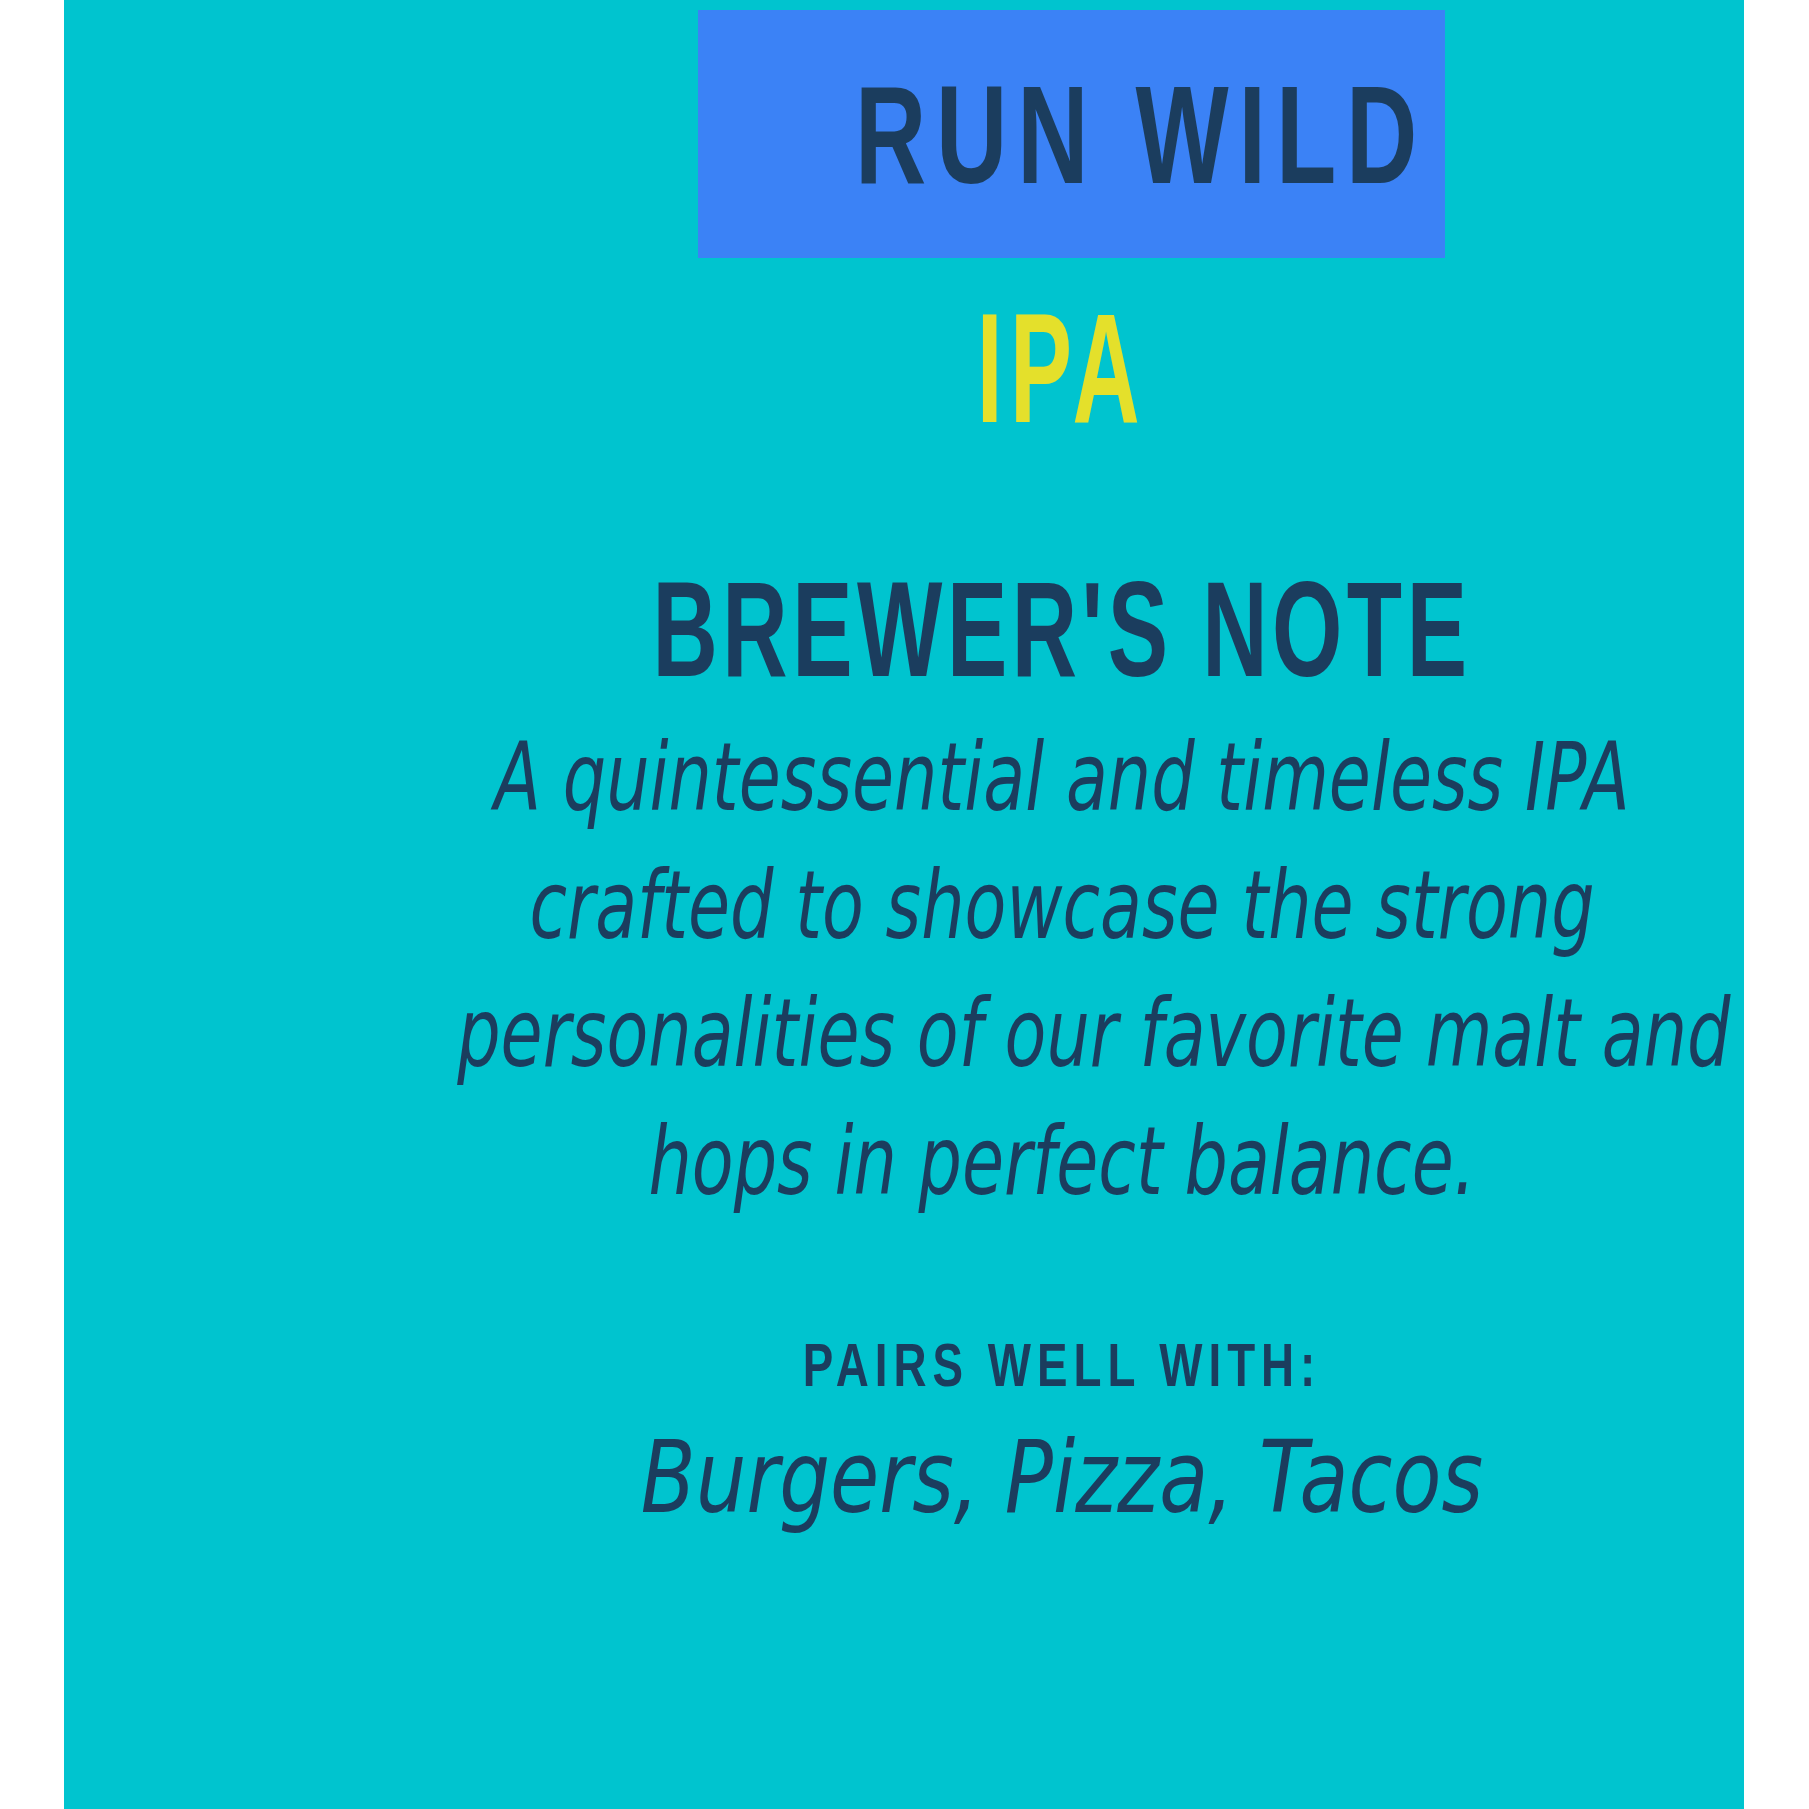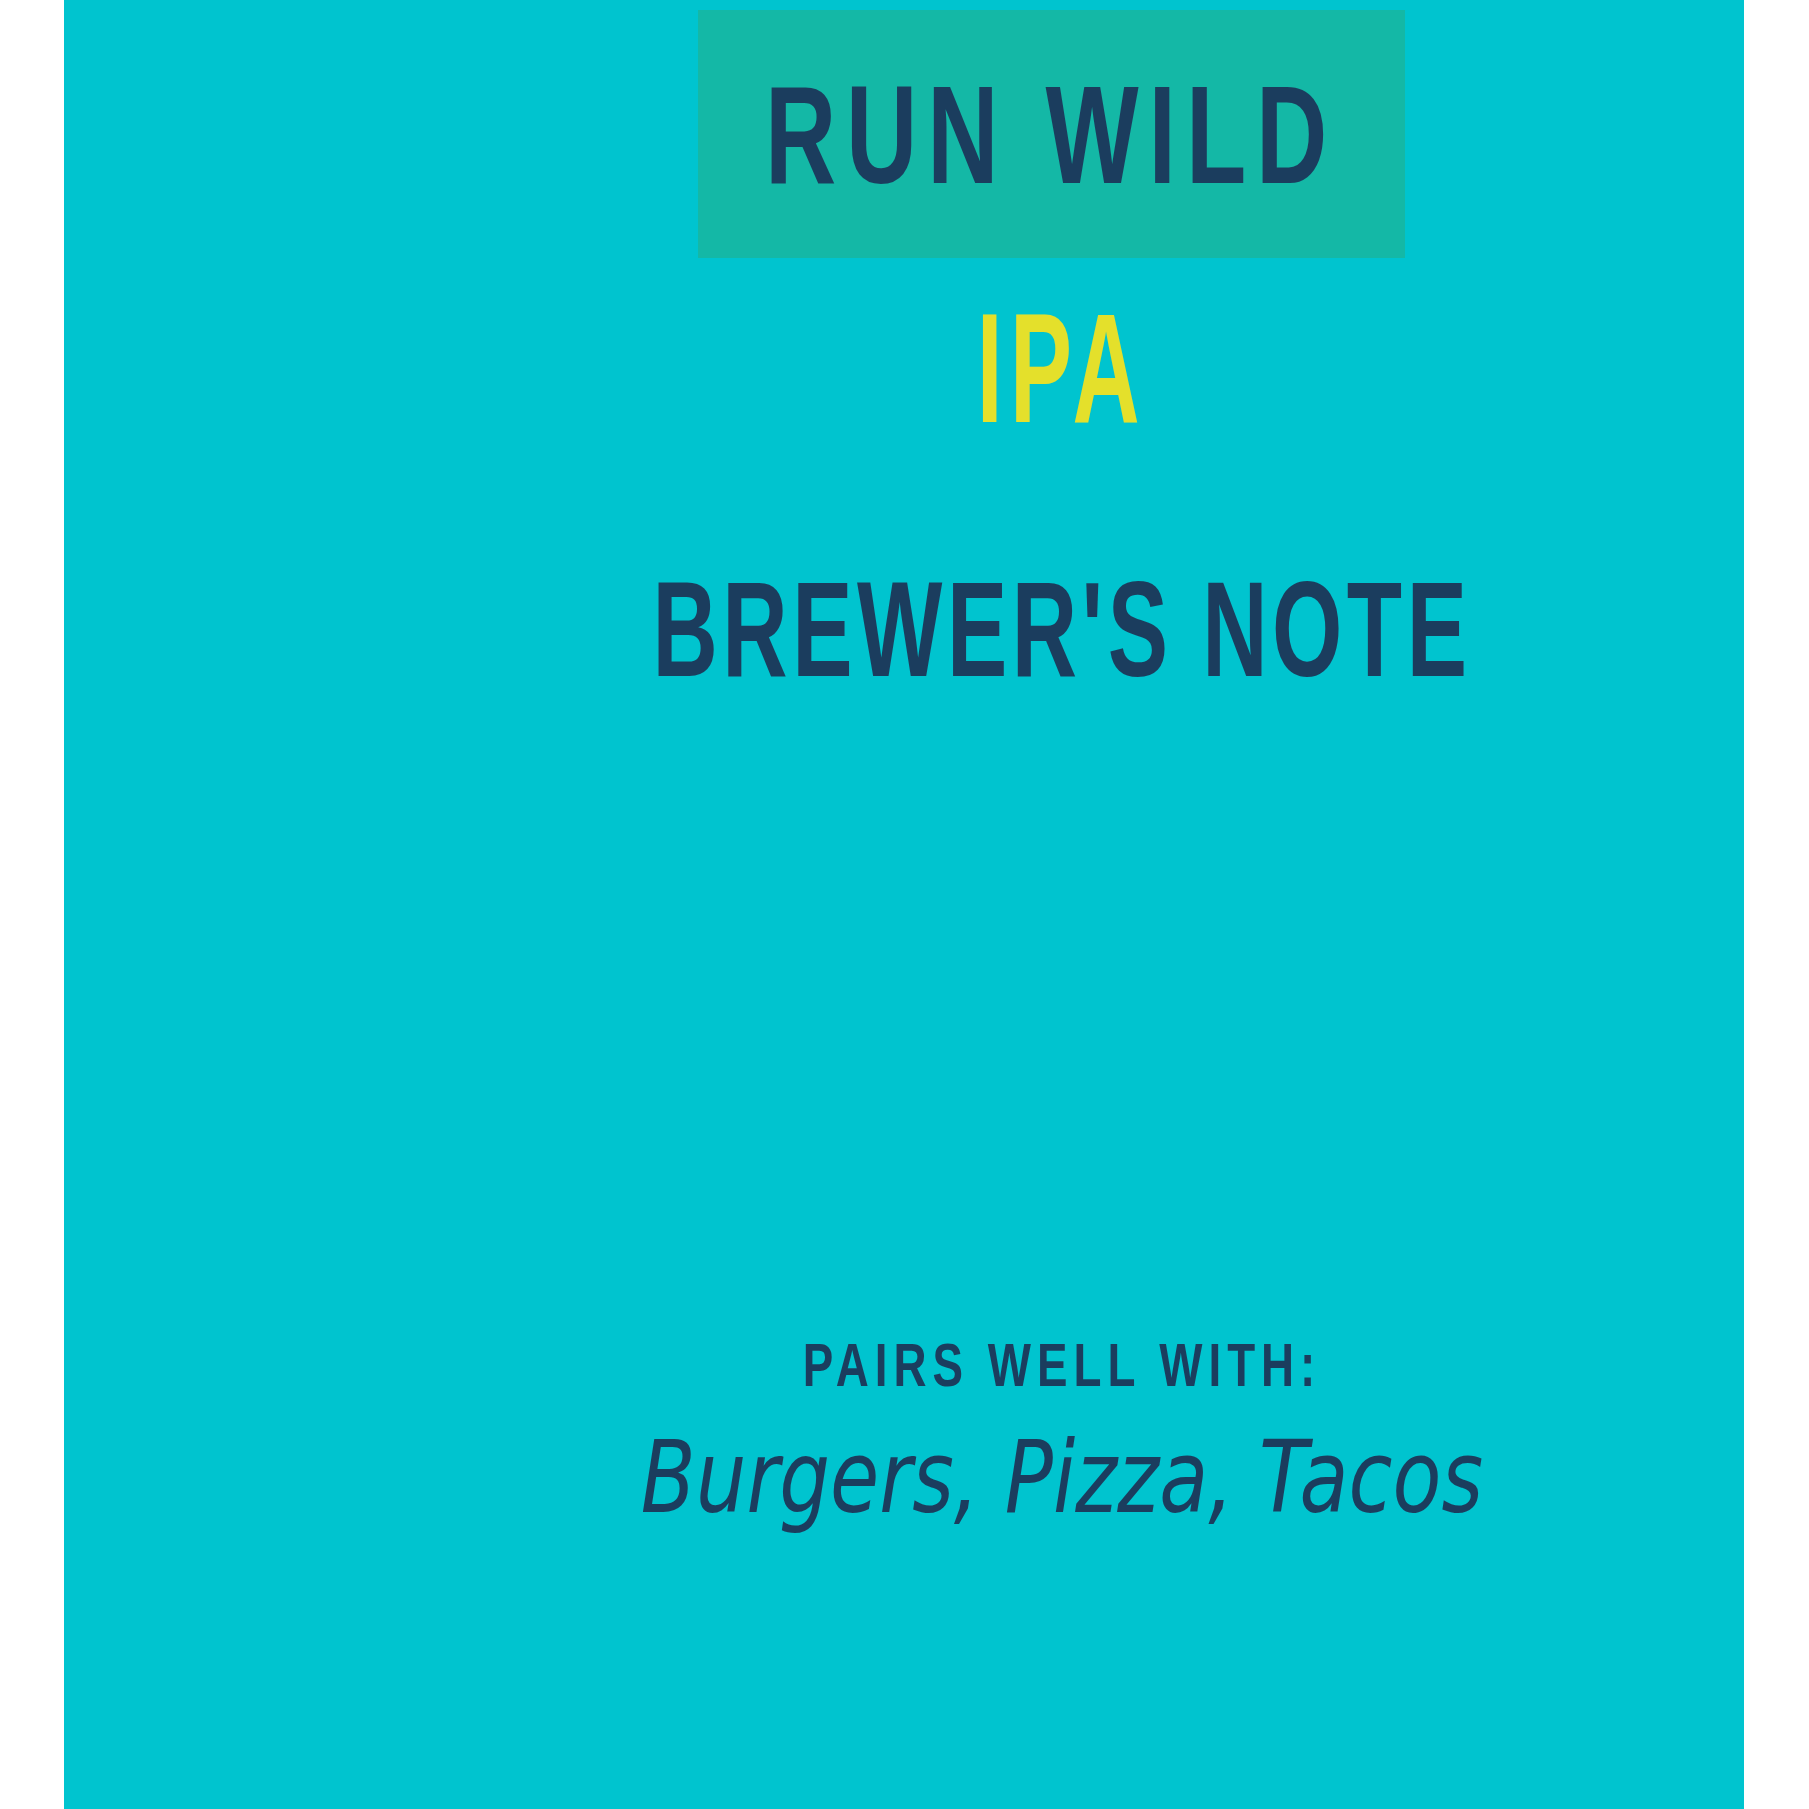--- a/index.html
+++ b/index.html
@@ -16,22 +16,22 @@
     position:absolute;
     left:64px;top:0;
     width:1680px;height:1809px;
     background:#00C4CF;
   }
   
   .banner{
     position:absolute;
     left:634px;top:10px;
     width:707px;height:248px;
-    background:#14b8a6;
-    display:flex;align-items:center;justify-content:center;
+    background:#3b82f6;
+    display:flex;align-items:center;justify-content:flex-start;padding-left:40px;
   }
   .banner-text{
     display:inline-block;
     font-weight:bold;
     font-size:139px;
     line-height:1;
     letter-spacing:0.10em;
     color:#1B3D5E;
     white-space:nowrap;
     transform:scaleX(0.71);
@@ -100,19 +100,25 @@
   <div class="label-band">
 
     <div class="banner">
       <span class="banner-text">RUN WILD</span>
     </div>
 
     <div class="cblock style-name">IPA</div>
 
     <div class="cblock note-heading">BREWER'S NOTE</div>
 
+    <div class="script-para">
+      <div class="script-line">A quintessential and timeless IPA</div>
+      <div class="script-line">crafted to showcase the strong</div>
+      <div class="script-line">personalities of our favorite malt and</div>
+      <div class="script-line">hops in perfect balance.</div>
+    </div>
 
     <div class="cblock pairs-heading">PAIRS WELL WITH:</div>
 
     <div class="cblock pairing-items">Burgers, Pizza, Tacos</div>
 
   </div>
 </div>
 
 </body></html>

